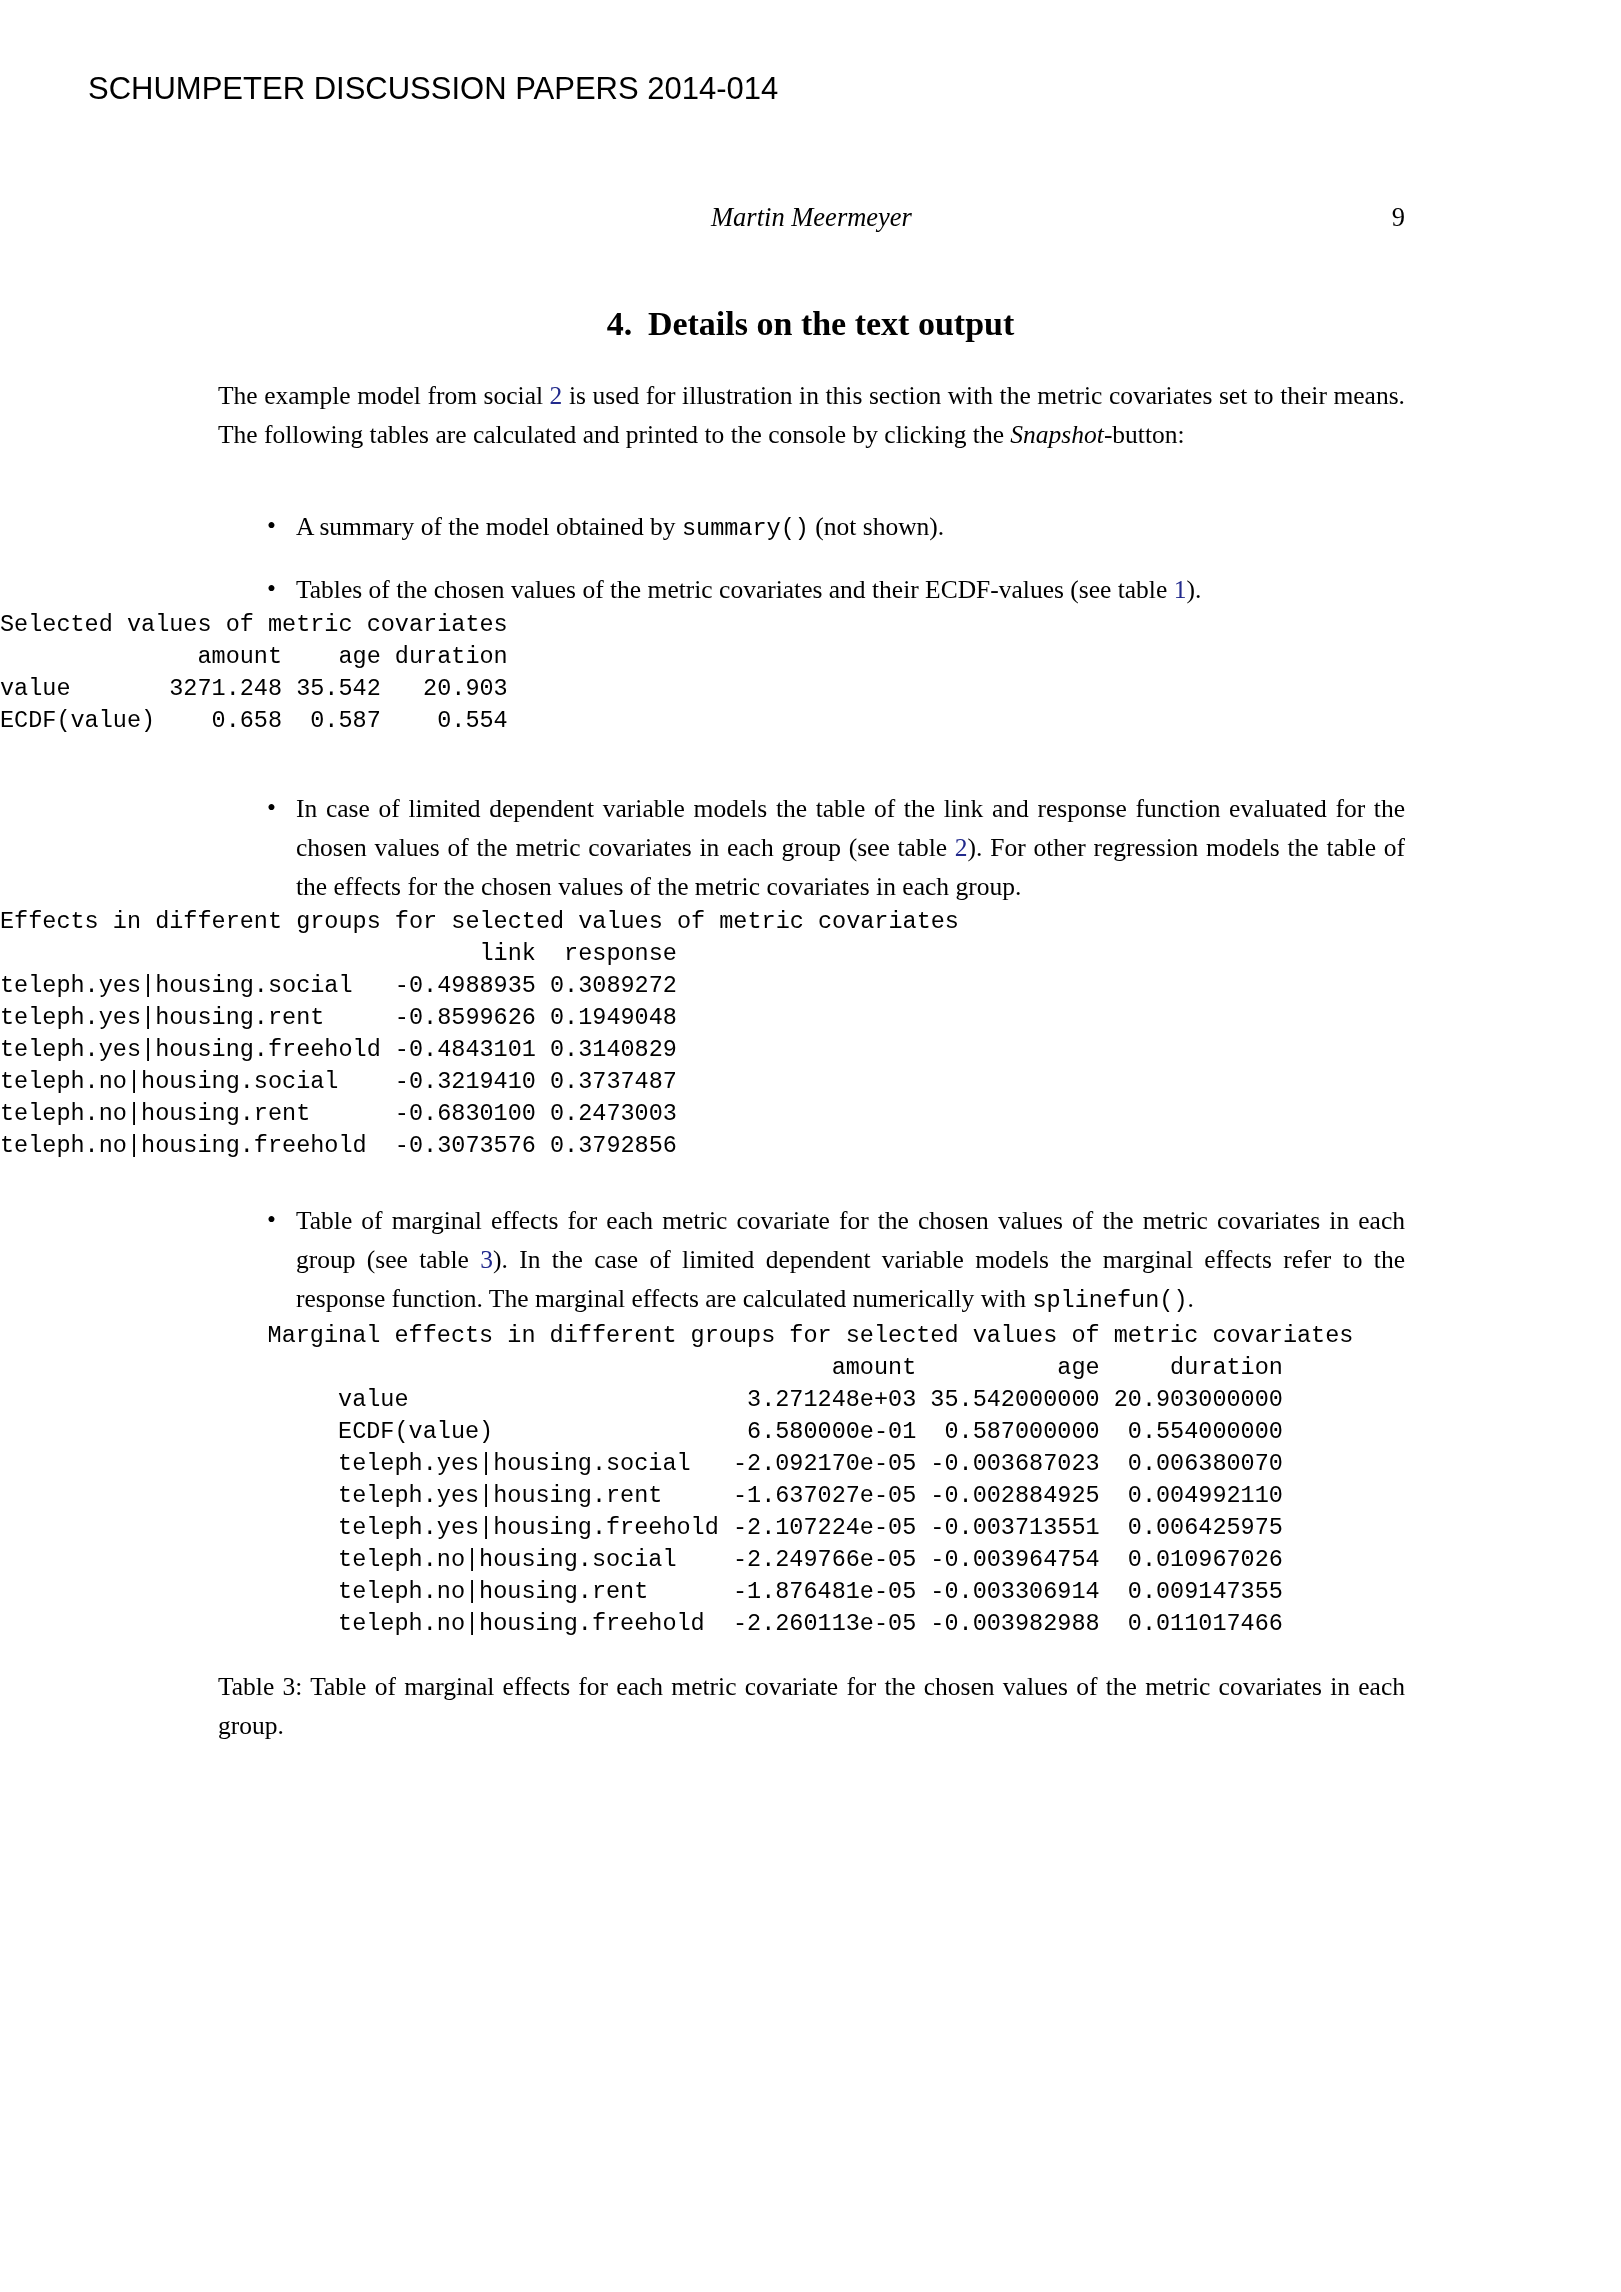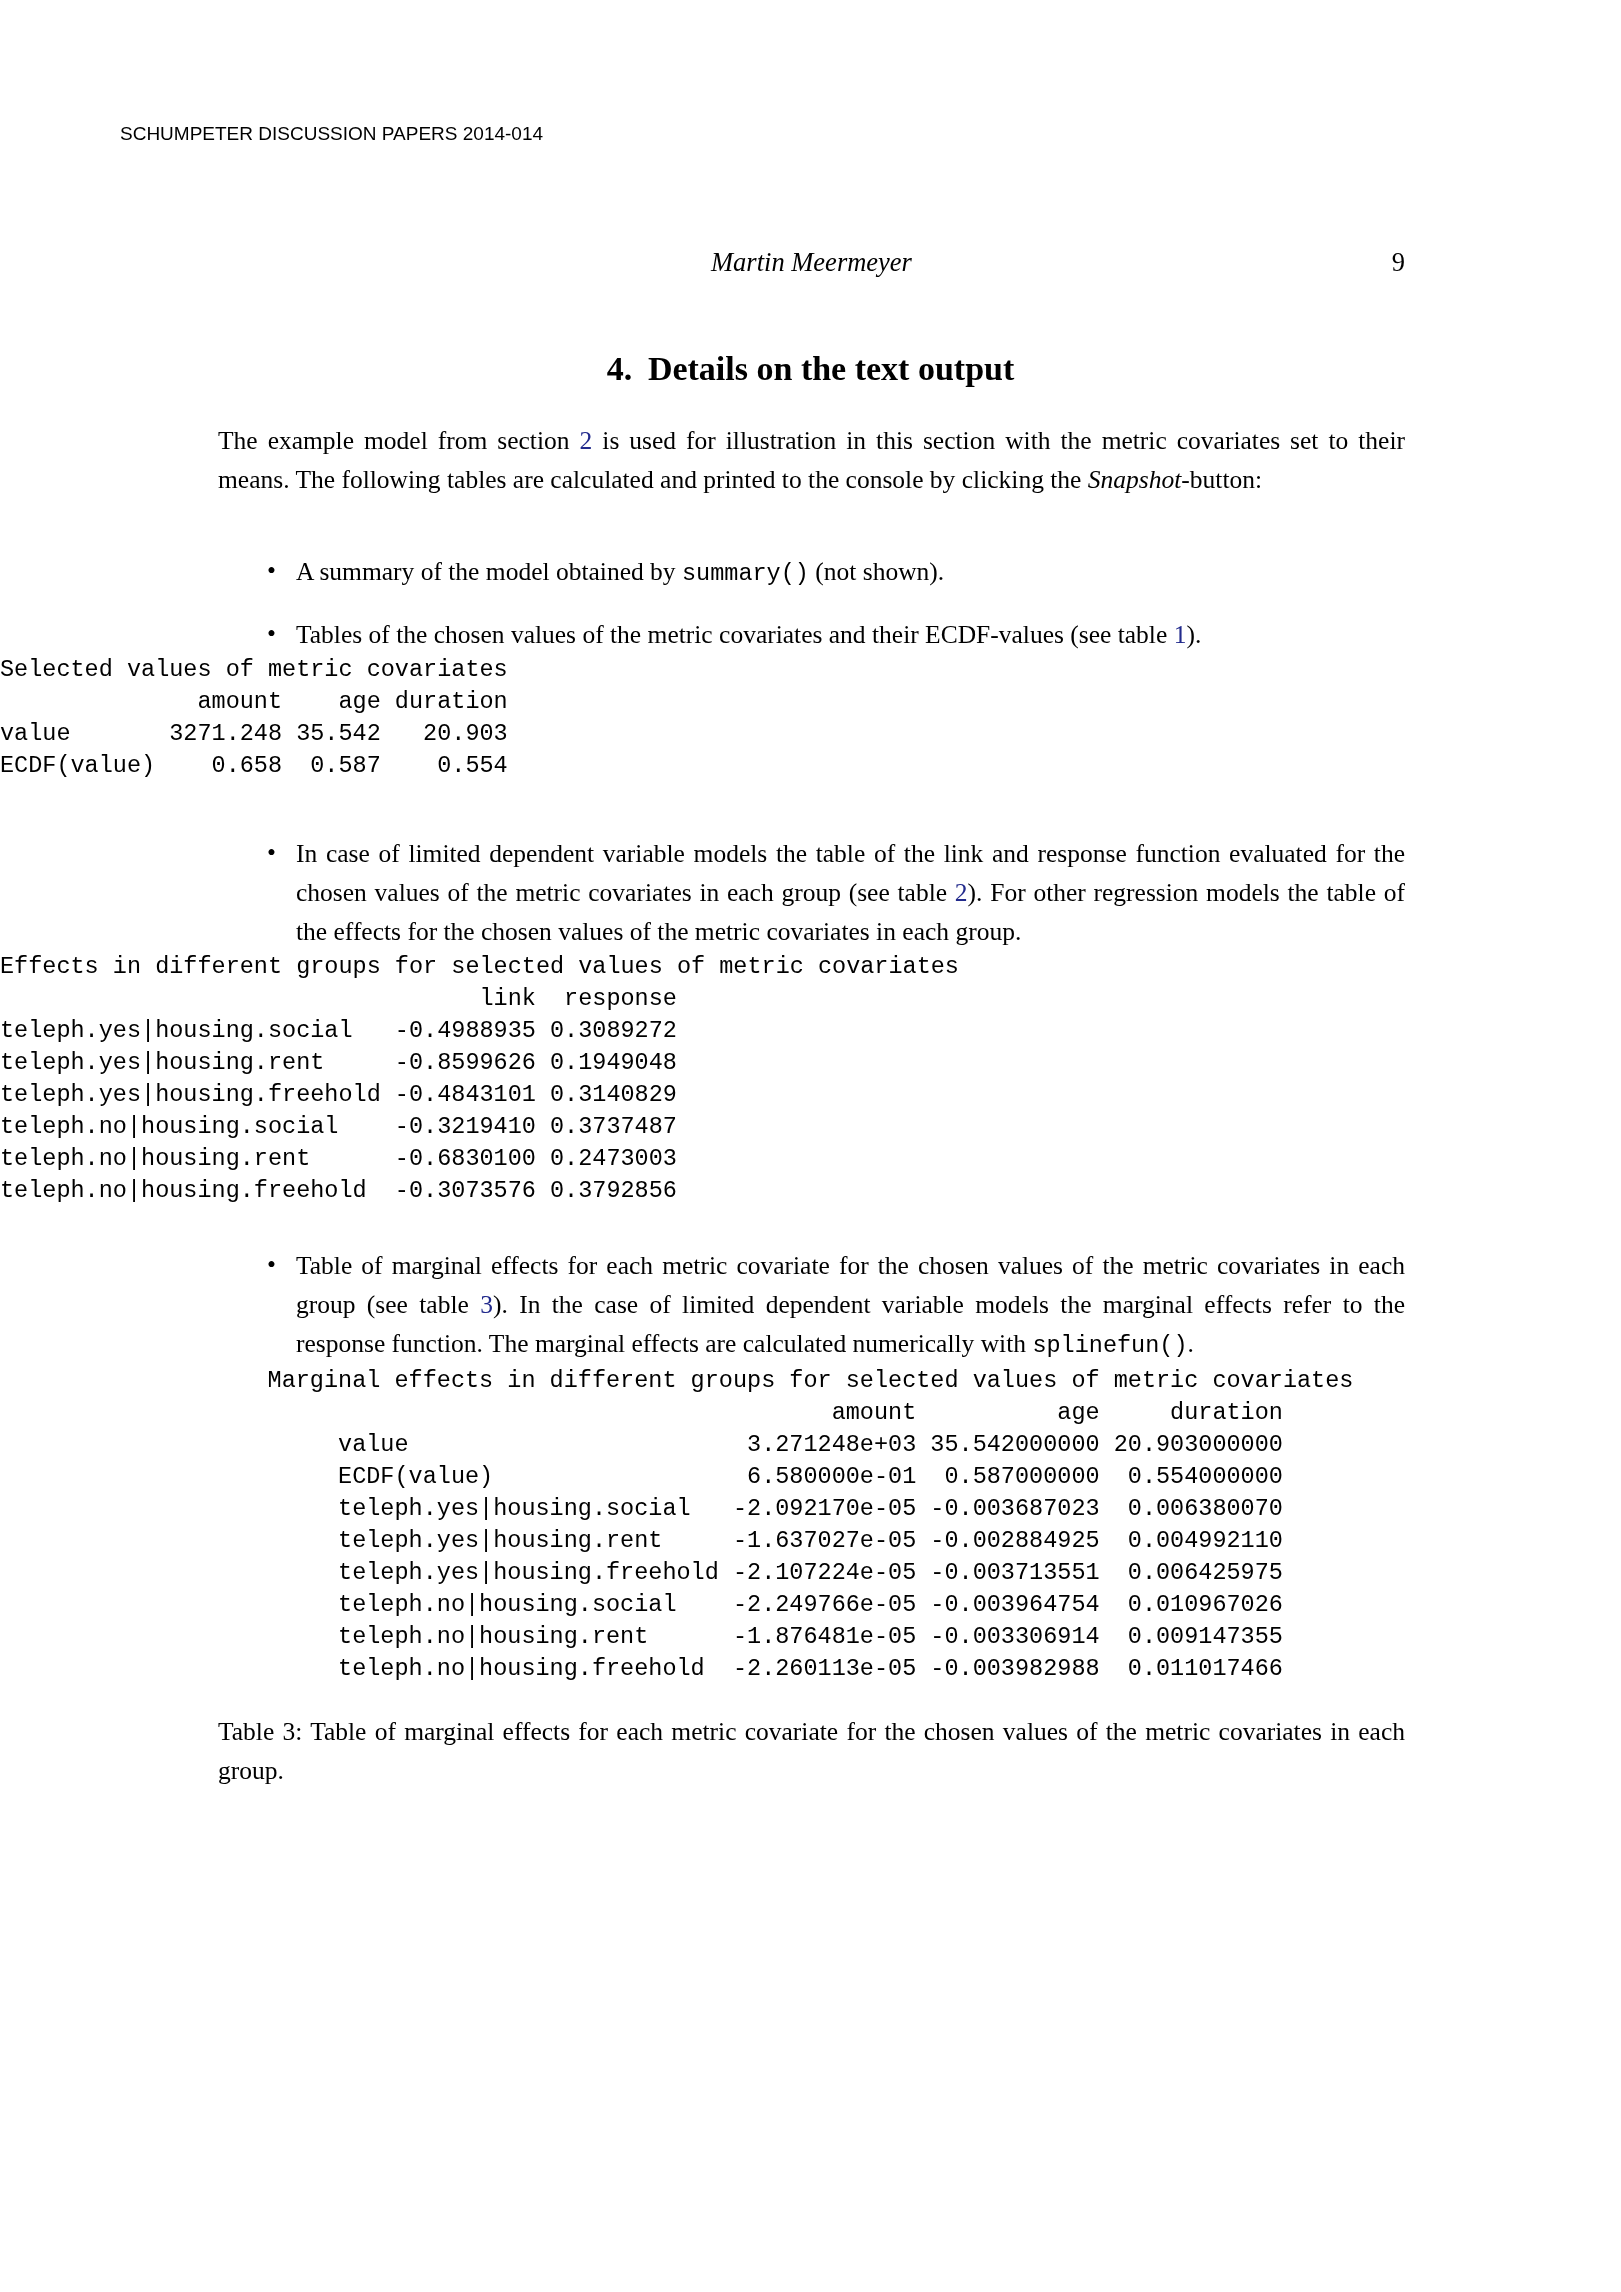--- a/index.html
+++ b/index.html
@@ -4,23 +4,23 @@
 <style>
   html, body { margin: 0; padding: 0; }
   body {
     width: 1621px; height: 2293px;
     background: #ffffff; color: #000000;
     font-family: "Liberation Serif", serif;
   }
   .page { position: relative; width: 1621px; height: 2293px; overflow: hidden; }
 
   .running-header {
-    padding-top: 120px; margin-left: 120px;
+    padding-top: 75px; margin-left: 88px;
     font-family: "Liberation Sans", sans-serif;
-    font-size: 19px; line-height: 28px; color: #000;
+    font-size: 31px; line-height: 28px; color: #000;
   }
 
   .header-row { position: relative; margin: 99px 216px 0 218px; font-size: 26.5px; line-height: 31px; }
   .author { display: block; text-align: center; font-style: italic; }
   .page-num { position: absolute; right: 0; top: 0; }
 
   h1.section-heading {
     margin: 71px 0 0 0; text-align: center;
     font-size: 34px; font-weight: bold; line-height: 39px;
   }
@@ -64,21 +64,21 @@
   <div class="header-row">
     <span class="author">Martin Meermeyer</span>
     <span class="page-num">9</span>
   </div>
 
   <h1 class="section-heading">
     <span class="section-num">4.</span><span>Details on the text output</span>
   </h1>
 
   <p class="body-text intro">
-    <span>The example model from section </span><a class="ref" style="color:#222a8c" href="#">2</a><span> is used for illustration in this section with the metric covariates set to their means. The following tables are calculated and printed to the console by clicking the </span><em class="soft">Snapshot</em><span>-button:</span>
+    <span>The example model from social </span><a class="ref" style="color:#222a8c" href="#">2</a><span> is used for illustration in this section with the metric covariates set to their means. The following tables are calculated and printed to the console by clicking the </span><em class="soft">Snapshot</em><span>-button:</span>
   </p>
 
   <div class="body-text bullet b1">
     <span class="dot">•</span>
     <span>A summary of the model obtained by </span><code class="inline">summary()</code><span> (not shown).</span>
   </div>
 
   <div class="body-text bullet b2">
     <span class="dot">•</span>
     <span>Tables of the chosen values of the metric covariates and their ECDF-values (see table </span><a class="ref" style="color:#222a8c" href="#">1</a><span>).</span>

